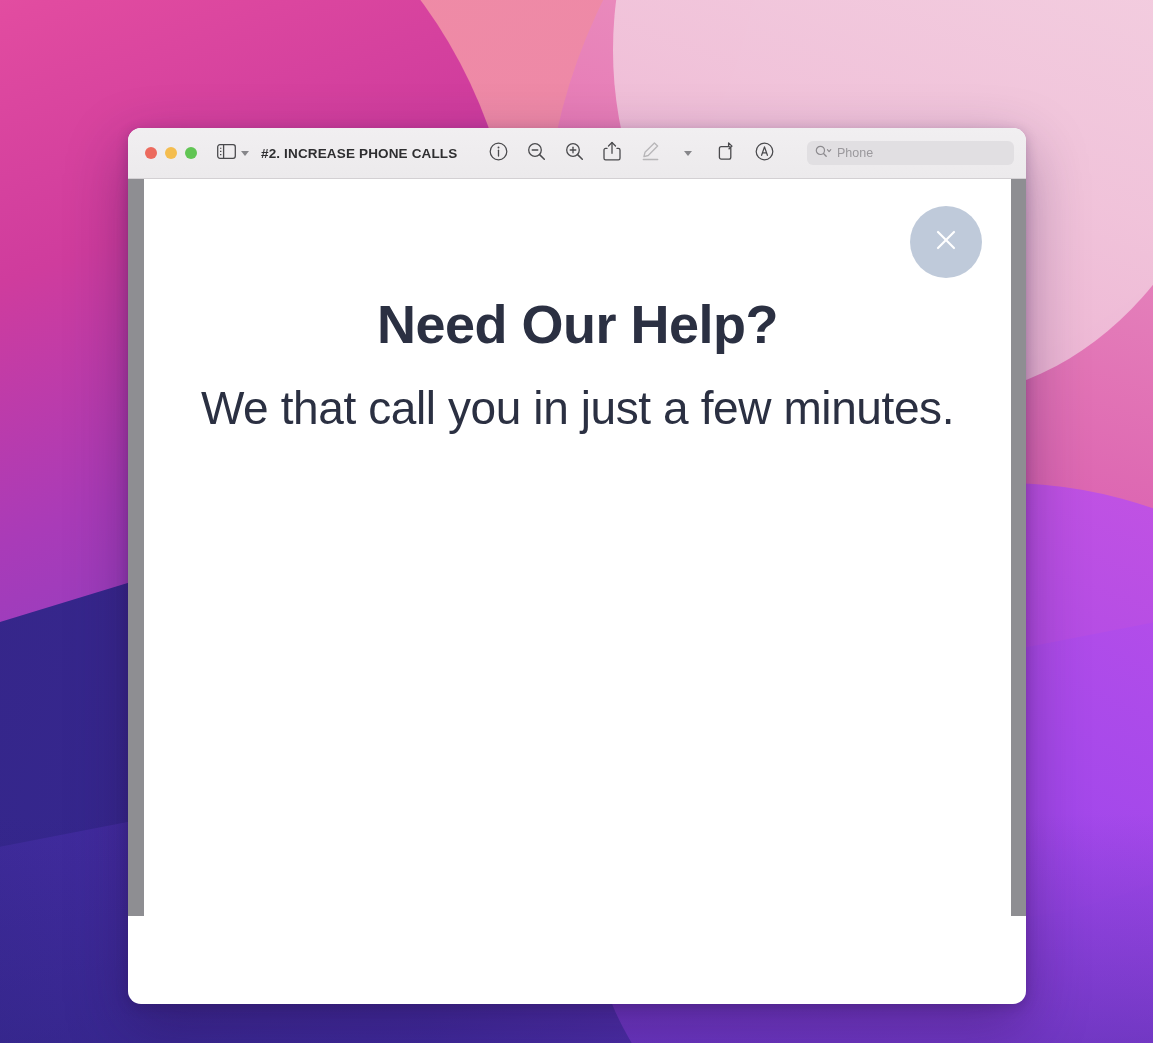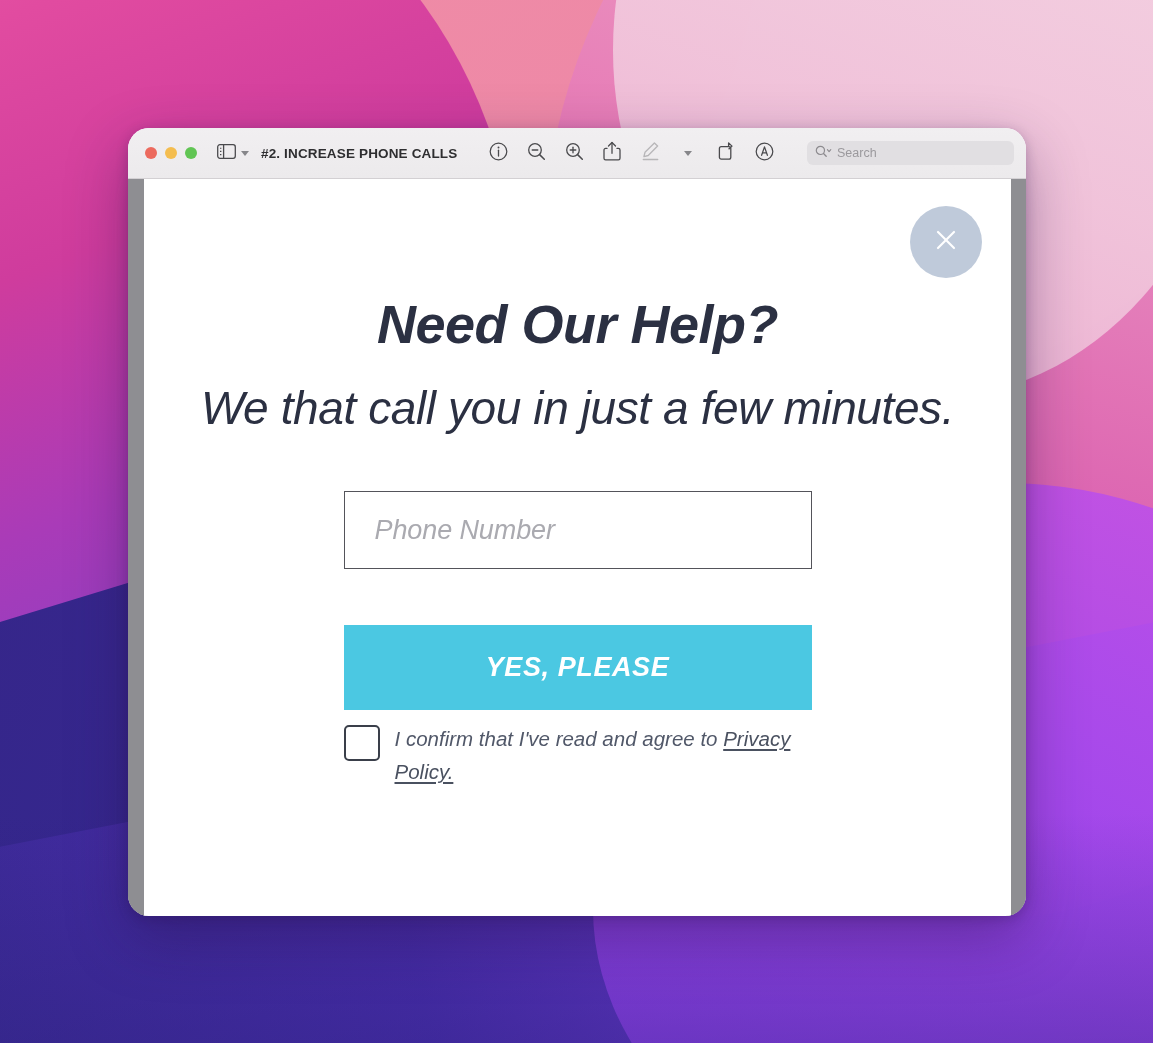--- a/index.html
+++ b/index.html
@@ -108,22 +108,22 @@
     left: 0; right: 0; bottom: 0; height: 230px;
     background: linear-gradient(180deg, rgba(45,36,128,0) 0%, rgba(40,32,120,0.35) 100%);
   }
 
   
   #window {
     position: absolute;
     left: 128px;
     top: 128px;
     width: 898px;
-    height: 788px;
-    border-radius: 21px;
+    height: 876px;
+    border-radius: 13px;
     box-shadow: 0 22px 60px rgba(40,15,70,0.38), 0 3px 12px rgba(40,15,70,0.25);
     overflow: hidden;
     background: #ffffff;
   }
 
   
   #titlebar {
     position: relative;
     height: 51px;
     background: linear-gradient(180deg, #f1eff1 0%, #eceaec 100%);
@@ -210,21 +210,20 @@
     background: #bfcada;
     display: flex; align-items: center; justify-content: center;
     cursor: pointer;
   }
 
   #modal-content {
     position: absolute;
     left: 0; right: 0; top: 0;
     padding: 0 18px;
     text-align: center;
-    font-style: italic;
   }
   #headline {
     margin-top: 117px;
     font-size: 54px;
     font-weight: 700;
     letter-spacing: -0.5px;
     color: #2b3042;
     line-height: 1.05;
   }
   #subhead {
@@ -423,21 +422,21 @@
       </div>
 
       <div id="search-box">
         <span>
           <svg width="17" height="13" viewBox="0 0 17 13" fill="none">
             <circle cx="5.4" cy="5.4" r="4.1" stroke="#8d8b8f" stroke-width="1.2"></circle>
             <line x1="8.5" y1="8.5" x2="11.2" y2="11.2" stroke="#8d8b8f" stroke-width="1.35" stroke-linecap="round"></line>
             <path d="M12.4 4.6 14.1 6.6 15.8 4.6" stroke="#8d8b8f" stroke-width="1.1" stroke-linecap="round" stroke-linejoin="round" fill="none"></path>
           </svg>
         </span>
-        <span id="search-placeholder">Search</span>
+        <span id="search-placeholder">Phone</span>
       </div>
 
     </div>
 
     <div id="window-body">
       <div class="frame-strip"></div>
 
       <div id="page">
 
         <div id="close-button">
@@ -447,38 +446,20 @@
               <line x1="25" y1="9" x2="9" y2="25" stroke="#ffffff" stroke-width="2.2" stroke-linecap="round"></line>
             </svg>
           </span>
         </div>
 
         <div id="modal-content">
 
           <h1 id="headline">Need Our Help?</h1>
           <h2 id="subhead">We that call you in just a few minutes.</h2>
 
-          <div id="form-area">
-
-            <div id="phone-input">
-              <span id="phone-placeholder">Phone Number</span>
-            </div>
-
-            <div id="submit-button">
-              <span id="submit-label">YES, PLEASE</span>
-            </div>
-
-            <div id="consent-row">
-              <div id="consent-checkbox"></div>
-              <div id="consent-text">
-                <span>I confirm that I've read and agree to </span><span id="privacy-link">Privacy Policy.</span>
-              </div>
-            </div>
-
-          </div>
         </div>
 
       </div>
 
       <div class="frame-strip right"></div>
     </div>
 
   </div>
 </div>
 

